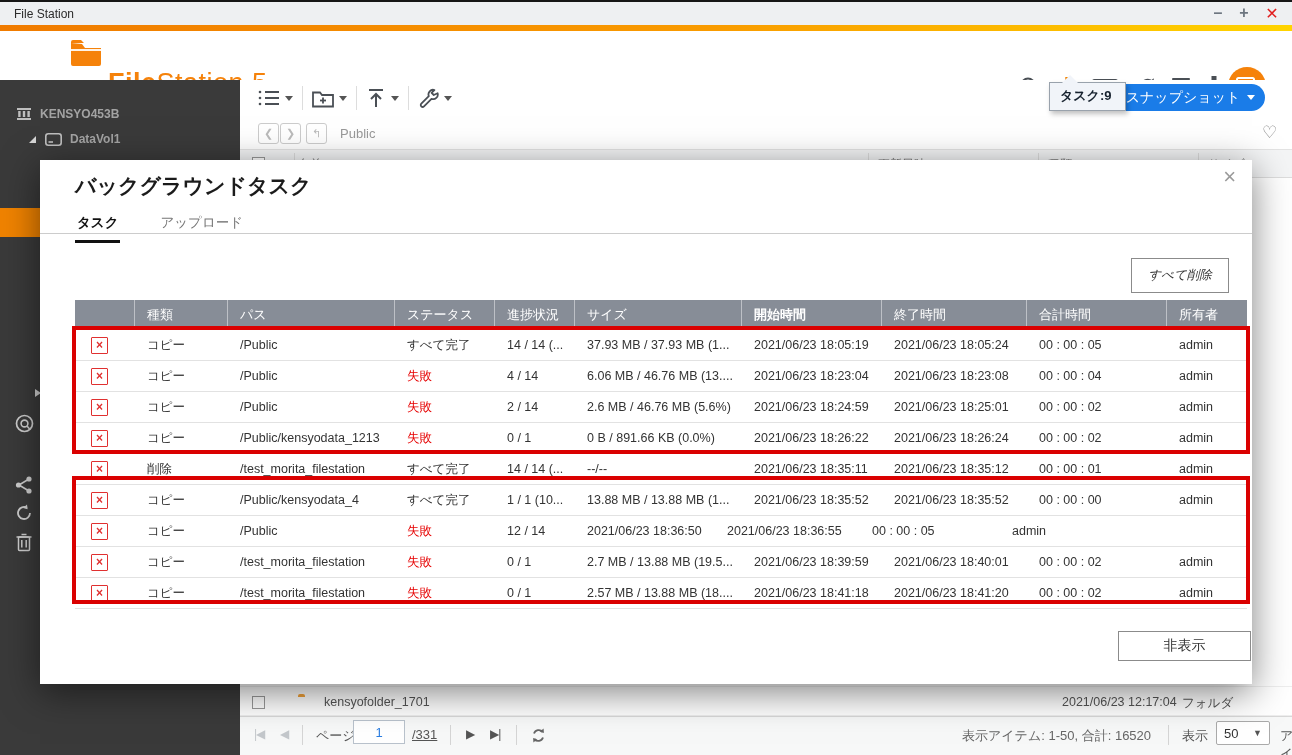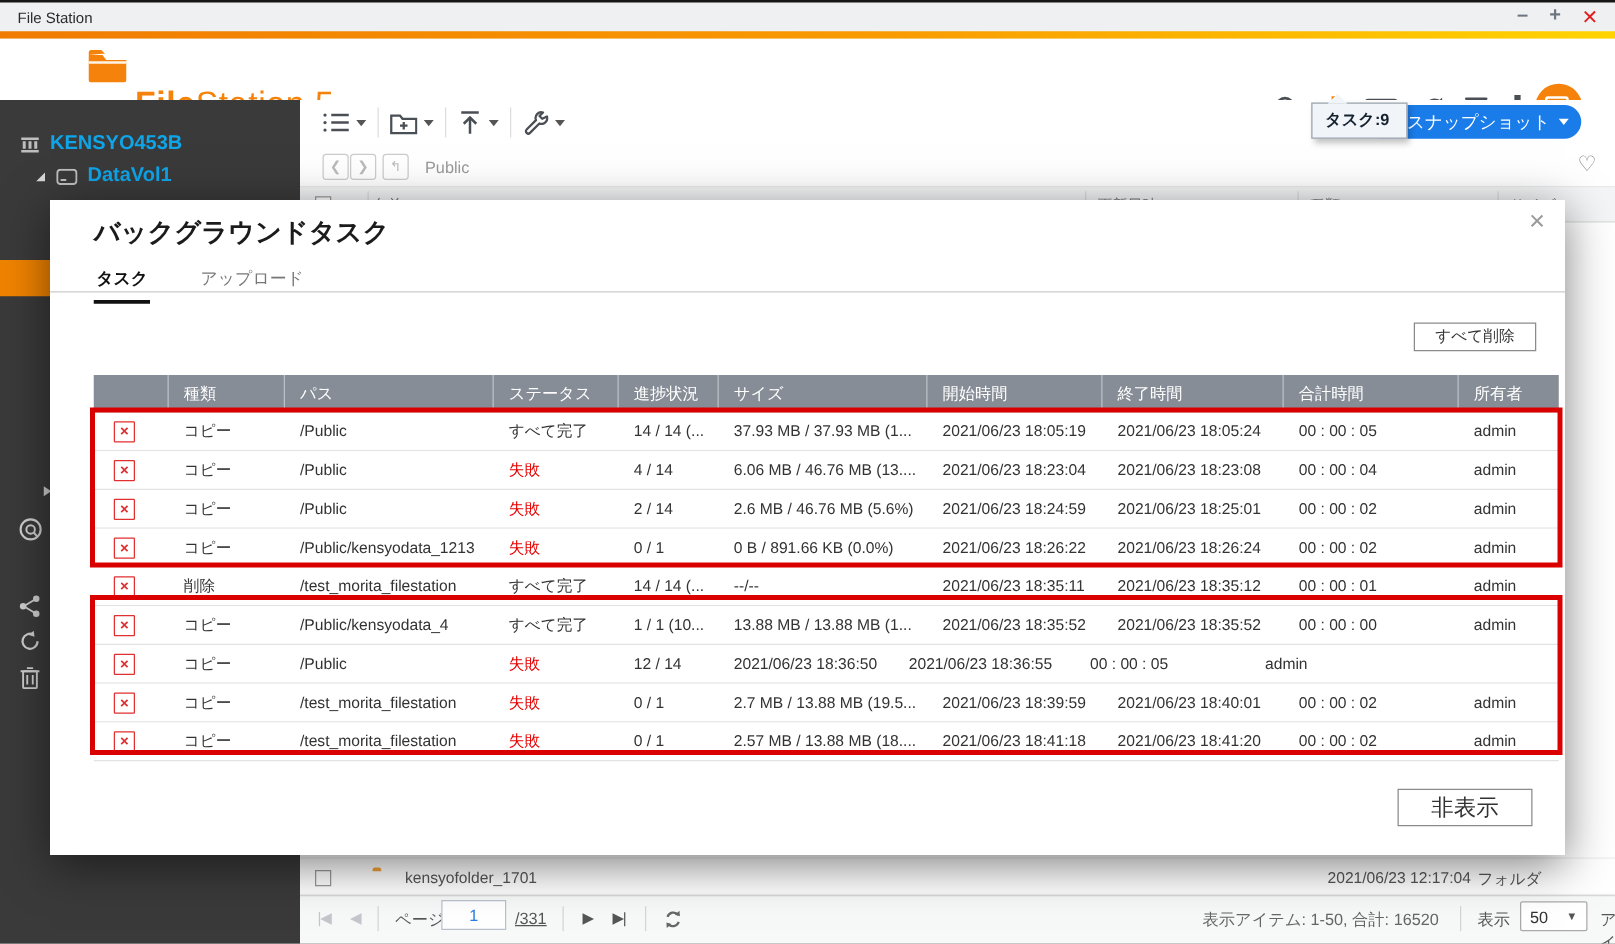--- a/index.html
+++ b/index.html
@@ -18,21 +18,21 @@
   .brandtext{left:108px;top:37px;font-size:27px;color:#f5820a;letter-spacing:.5px;}
   .brandtext b{font-weight:bold;}
   .hicon{top:42px;width:30px;height:28px;display:flex;align-items:center;justify-content:center;cursor:pointer;}
   .applogo{left:1228px;top:36px;width:38px;height:38px;border-radius:50%;background:#f5820a;display:flex;align-items:center;justify-content:center;}
   
   .tooltip{left:1049px;top:82px;background:#f1f4f9;border:1px solid #99a2ac;box-shadow:2px 3px 5px rgba(0,0,0,.25);
            padding:4px 14px 5px 10px;font-size:13px;font-weight:bold;color:#16212e;z-index:6;}
   .tooltip:before{content:"";position:absolute;left:12px;top:-8px;border:8px solid transparent;border-top:none;border-bottom:8px solid #f1f4f9;}
   
   .sidebar{left:0;top:80px;width:240px;height:675px;background:#3a3a3a;}
-  .sideitem{color:#0ea5e9;font-size:16px;font-weight:bold;display:flex;align-items:center;gap:8px;cursor:pointer;}
+  .sideitem{color:#a3a3a3;font-size:12px;font-weight:bold;display:flex;align-items:center;gap:8px;cursor:pointer;}
   .selbar{left:0;top:128px;width:240px;height:29px;background:#f08300;cursor:pointer;}
   .sicon{opacity:.85;}
   
   .maintb{left:240px;top:80px;width:1052px;height:36px;background:#fff;}
   .tbtn{top:6px;height:24px;display:flex;align-items:center;gap:5px;cursor:pointer;}
   .caret{width:0;height:0;border:4px solid transparent;border-top:5px solid #555;margin-top:5px;}
   .tsep{top:6px;width:1px;height:24px;background:#ddd;}
   .snapbtn{left:1092px;top:84px;width:173px;height:27px;background:#1a7ce8;border-radius:14px;color:#fff;font-size:14px;
            display:flex;align-items:center;justify-content:center;gap:7px;cursor:pointer;z-index:5;}
   .snapbtn .wcaret{width:0;height:0;border:4px solid transparent;border-top:5px solid #fff;margin-top:4px;}
@@ -63,22 +63,22 @@
            align-items:center;justify-content:space-between;padding:0 7px;box-sizing:border-box;cursor:pointer;font-size:13px;color:#333;}
   
   .dialog{left:40px;top:160px;width:1212px;height:524px;background:#fff;box-shadow:0 8px 35px rgba(0,0,0,.5);z-index:10;}
   .dlgclose{right:16px;top:6px;font-size:22px;color:#9a9a9a;cursor:pointer;line-height:22px;}
   .dlgtitle{left:35px;top:12px;font-size:21px;font-weight:bold;color:#1b1b1b;}
   .tabs{left:35px;top:50px;display:flex;gap:38px;}
   .tab{font-size:13.5px;padding:4px 2px 8px 2px;cursor:pointer;color:#777;}
   .tab.active{color:#111;font-weight:bold;border-bottom:3px solid #111;}
   .tabline{left:0;top:73px;width:1212px;height:1px;background:#ccc;}
   .btn{border:1px solid #8b8b8b;background:#fff;color:#333;display:flex;align-items:center;justify-content:center;cursor:pointer;box-sizing:border-box;}
-  .delallbtn{left:1091px;top:98px;width:98px;height:23px;font-size:12.5px;}
-  .hidebtn{left:1078px;top:471px;width:108px;height:30px;font-size:18px;}
+  .delallbtn{left:1091px;top:98px;width:98px;height:35px;font-size:12.5px;font-style:italic;}
+  .hidebtn{left:1078px;top:471px;width:133px;height:30px;font-size:14px;}
   
   .ttable{left:35px;top:140px;width:1172px;}
   .thead{display:flex;height:30px;background:#878d97;}
   .th{color:#fff;font-size:13px;display:flex;align-items:center;padding-left:12px;box-sizing:border-box;border-right:1px solid rgba(255,255,255,.45);}
   .th:last-child{border-right:none;}
   .tr{display:flex;height:30px;border-bottom:1px solid #e2e2e2;background:#fff;}
   .td{font-size:12.5px;color:#333;display:flex;align-items:center;padding-left:12px;box-sizing:border-box;
       white-space:nowrap;overflow:hidden;}
   .td.fail{color:#e60000;}
   .delx{width:15px;height:15px;border:1px solid #e03030;color:#e03030;font-size:12px;font-weight:bold;line-height:14px;
@@ -353,21 +353,21 @@
     <div class="abs btn delallbtn">すべて削除</div>
 
     <div class="abs ttable">
       <div class="thead" id="task-head">
           <div class="th" style="width: 60px;"></div>
           <div class="th" style="width: 93px;">種類</div>
           <div class="th" style="width: 167px;">パス</div>
           <div class="th" style="width: 100px;">ステータス</div>
           <div class="th" style="width: 80px;">進捗状況</div>
           <div class="th" style="width: 167px;">サイズ</div>
-          <div class="th" style="width: 140px;">開始時間</div>
+          <div class="th" style="width: 140px; font-weight: bold;">開始時間</div>
           <div class="th" style="width: 145px;">終了時間</div>
           <div class="th" style="width: 140px;">合計時間</div>
           <div class="th" style="width: 80px;">所有者</div>
         </div>
       <div id="task-body">
   <div class="tr">
     <div class="td c0" style="width: 60px;">
               <span class="delx">×</span>
             </div>
     <div class="td c1" style="width: 93px;">コピー</div>

